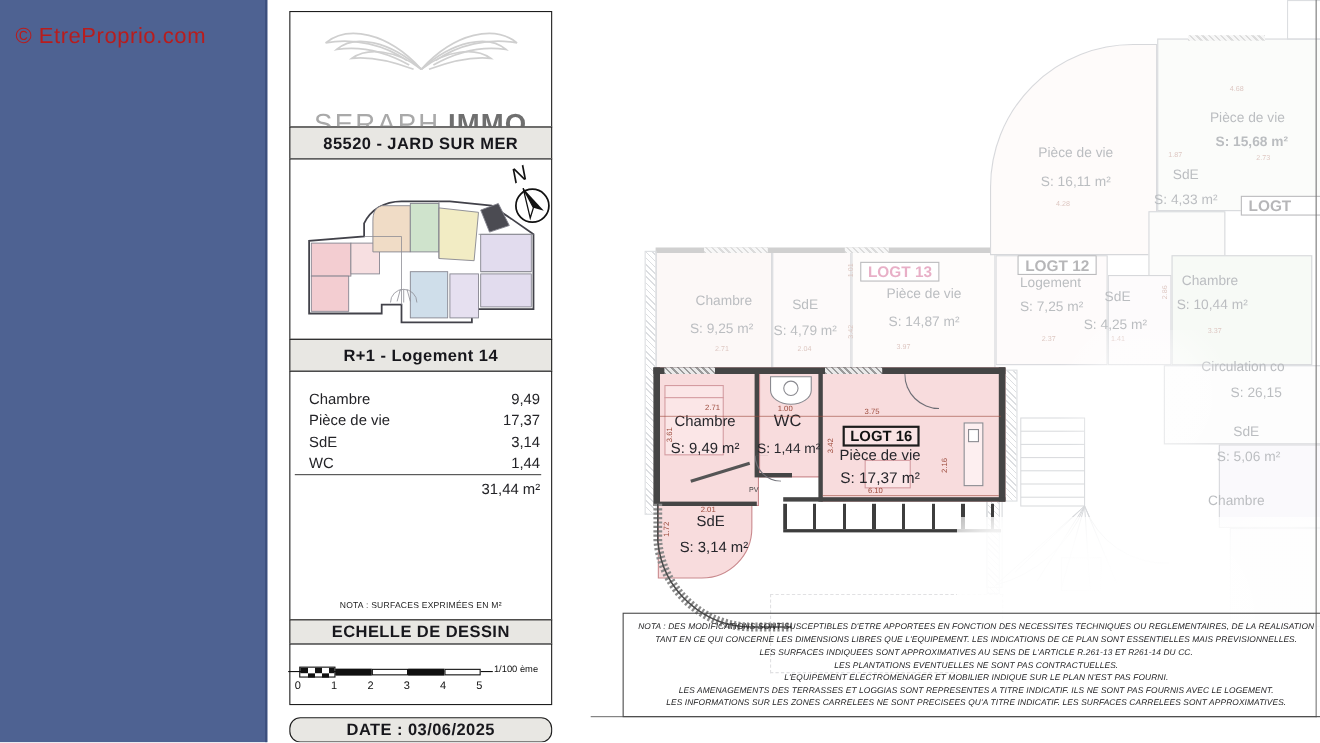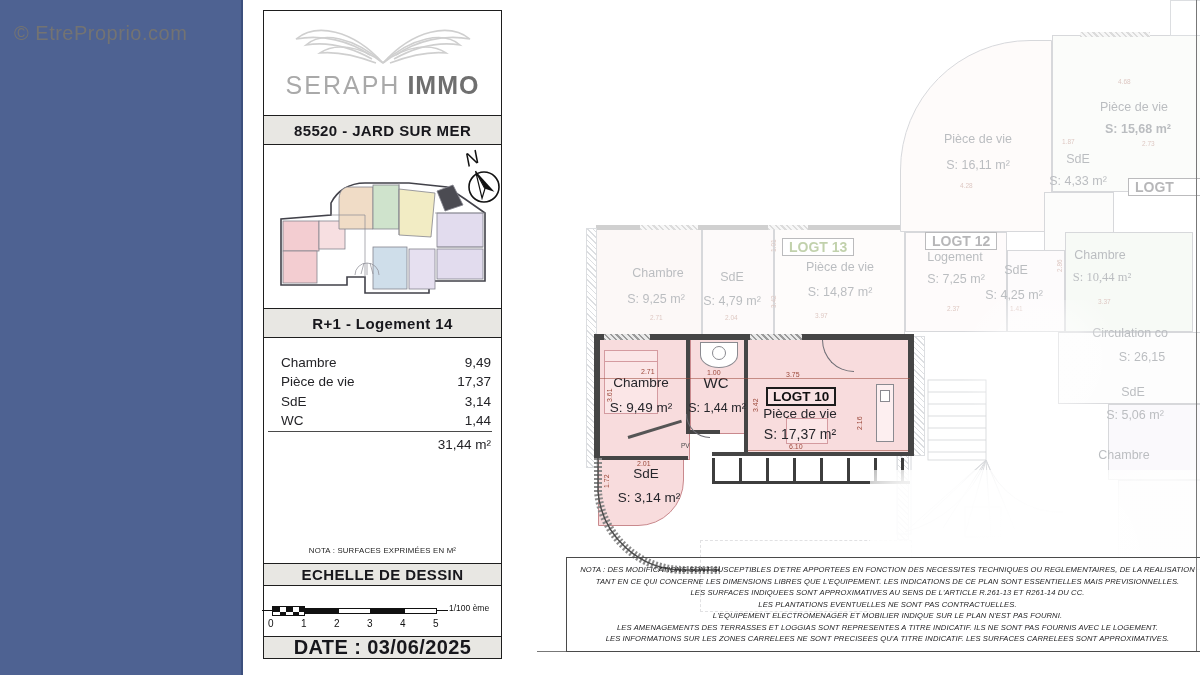--- a/index.html
+++ b/index.html
@@ -1,29 +1,29 @@
 <!DOCTYPE html>
 <html><head>
 <meta charset="utf-8">
 <style>
   html,body{margin:0;padding:0;background:#ffffff;}
   #stage{position:relative;width:1200px;height:675px;background:#ffffff;overflow:hidden;
          font-family:"Liberation Sans",sans-serif;color:#1c1c1c;}
   .abs{position:absolute;box-sizing:border-box;}
   
   .band{left:0;top:0;width:243px;height:675px;background:#4e6292;border-right:2px solid #3c4f7d;}
-  .wm{left:14px;top:22px;font-size:20px;color:#737373;letter-spacing:.5px;}
+  .wm{left:14px;top:22px;font-size:20px;color:#b91c1c;letter-spacing:.5px;}
   
   .tb{left:263px;width:239px;background:#fff;border:1.6px solid #1e1e1e;}
   .gray{background:#e8e7e3;display:flex;align-items:center;justify-content:center;
         font-size:15px;font-weight:600;color:#17171c;letter-spacing:.4px;}
   
   .brand{display:flex;align-items:baseline;justify-content:center;gap:7px;width:100%;}
   .brand .lt{font-size:25px;letter-spacing:2px;color:#a9a9a9;}
-  .brand .bd{font-size:25px;letter-spacing:1px;color:#6f6f6f;font-weight:bold;}
+  .brand .bd{font-size:25px;letter-spacing:1px;color:#6f6f6f;font-weight:bold;margin-top:28px;}
   
   .srow{position:absolute;left:281px;width:210px;display:flex;justify-content:space-between;
         font-size:13.5px;color:#232327;}
   
   .tick{position:absolute;font-size:10px;color:#111;}
   .seg{position:absolute;height:6px;border:1px solid #111;box-sizing:border-box;}
   
   .froom{border:1px solid #8b8f99;}
   .flbl{font-size:12.5px;color:#39404a;white-space:nowrap;transform:translateX(-50%);}
   .farea{font-size:12.5px;color:#39404a;white-space:nowrap;transform:translateX(-50%);}
@@ -150,39 +150,39 @@
   <div class="abs seg" style="left:371px;top:608px;width:33px;background:#111;"></div>
   <div class="abs seg" style="left:404px;top:608px;width:33px;background:#fff;"></div>
   <div class="abs tick" style="left:268px;top:618px;">0</div>
   <div class="abs tick" style="left:301px;top:618px;">1</div>
   <div class="abs tick" style="left:334px;top:618px;">2</div>
   <div class="abs tick" style="left:367px;top:618px;">3</div>
   <div class="abs tick" style="left:400px;top:618px;">4</div>
   <div class="abs tick" style="left:433px;top:618px;">5</div>
   <div class="abs" style="left:449px;top:603px;font-size:8.5px;color:#111;">1/100 ème</div>
 
-  <div class="abs tb gray" style="top:636px;height:23px;font-size:20px;">
+  <div class="abs tb gray" style="top:652px;height:23px;font-size:15px;border-radius:10px;">
     <span>DATE : 03/06/2025</span>
   </div>
 
   <div class="abs" style="left:510px;top:0;width:690px;height:675px;opacity:.34;">
 
     <div class="abs froom" style="left:86px;top:228px;width:106px;height:109px;background:#f8ecea;"></div>
     <div class="abs froom" style="left:192px;top:228px;width:72px;height:109px;background:#fbf3f1;"></div>
     <div class="abs froom" style="left:264px;top:228px;width:131px;height:109px;background:#fdf7f5;"></div>
     <div class="abs fwall" style="left:86px;top:225px;width:310px;height:5px;"></div>
     <div class="abs whatch" style="left:130px;top:225px;width:58px;height:5px;"></div>
     <div class="abs whatch" style="left:258px;top:225px;width:40px;height:5px;"></div>
     <div class="abs flbl" style="left:148px;top:266px;">Chambre</div>
     <div class="abs farea" style="left:146px;top:292px;">S: 9,25 m²</div>
     <div class="abs fdim" style="left:140px;top:314px;">2.71</div>
     <div class="abs flbl" style="left:222px;top:270px;">SdE</div>
     <div class="abs farea" style="left:222px;top:294px;">S: 4,79 m²</div>
     <div class="abs fdim" style="left:215px;top:314px;">2.04</div>
-    <div class="abs" style="left:272px;top:238px;border:1.6px solid #3a3a40;padding:0 6px;font-size:14px;font-weight:bold;color:#4d7c0f;background:#fff;">LOGT 13</div>
+    <div class="abs" style="left:272px;top:238px;border:1.6px solid #3a3a40;padding:0 6px;font-size:14px;font-weight:bold;color:#be185d;background:#fff;">LOGT 13</div>
     <div class="abs flbl" style="left:330px;top:260px;">Pièce de vie</div>
     <div class="abs farea" style="left:330px;top:285px;">S: 14,87 m²</div>
     <div class="abs fdim" style="left:305px;top:312px;">3.97</div>
     <div class="abs fdim vtxt" style="left:260px;top:252px;">1.01</div>
     <div class="abs fdim vtxt" style="left:260px;top:308px;">3.42</div>
 
     <div class="abs" style="left:390px;top:40px;width:152px;height:192px;border:1px solid #8b8f99;border-radius:130px 0 0 0;background:#fdf4f2;"></div>
     <div class="abs flbl" style="left:468px;top:132px;">Pièce de vie</div>
     <div class="abs farea" style="left:468px;top:158px;">S: 16,11 m²</div>
     <div class="abs fdim" style="left:450px;top:182px;">4.28</div>
@@ -206,21 +206,21 @@
     <div class="abs" style="left:415px;top:232px;border:1.6px solid #3a3a40;padding:0 6px;font-size:14px;font-weight:bold;color:#2c2c32;background:#fff;">LOGT 12</div>
     <div class="abs flbl" style="left:445px;top:250px;">Logement</div>
     <div class="abs farea" style="left:446px;top:272px;">S: 7,25 m²</div>
     <div class="abs fdim" style="left:437px;top:305px;">2.37</div>
     <div class="abs flbl" style="left:506px;top:263px;">SdE</div>
     <div class="abs farea" style="left:504px;top:288px;">S: 4,25 m²</div>
     <div class="abs fdim" style="left:500px;top:305px;">1.41</div>
 
     <div class="abs froom" style="left:555px;top:232px;width:128px;height:100px;background:#e9f1e7;"></div>
     <div class="abs flbl" style="left:590px;top:248px;">Chambre</div>
-    <div class="abs farea" style="left:592px;top:270px;font-family:Liberation Serif, serif;">S: 10,44 m²</div>
+    <div class="abs farea" style="left:592px;top:270px;">S: 10,44 m²</div>
     <div class="abs fdim" style="left:588px;top:298px;">3.37</div>
     <div class="abs fdim vtxt" style="left:546px;top:272px;">2.86</div>
 
     <div class="abs froom" style="left:548px;top:332px;width:152px;height:72px;background:#fcfcfc;"></div>
     <div class="abs flbl" style="left:620px;top:326px;">Circulation co</div>
     <div class="abs farea" style="left:632px;top:350px;">S: 26,15</div>
 
     <div class="abs froom" style="left:598px;top:404px;width:102px;height:76px;background:#f3eff7;"></div>
     <div class="abs flbl" style="left:623px;top:385px;">SdE</div>
     <div class="abs farea" style="left:625px;top:408px;">S: 5,06 m²</div>
@@ -290,21 +290,21 @@
   <div class="abs" style="left:880px;top:390px;width:10px;height:12px;border:1px solid #8a8a90;background:#fff;"></div>
   <div class="abs" style="left:604px;top:350px;width:54px;height:64px;border:1px solid #d49ba0;background:#fbe6e7;"></div>
   <div class="abs" style="left:604px;top:350px;width:54px;height:12px;border-bottom:1px solid #d49ba0;"></div>
   <div class="abs" style="left:786px;top:418px;width:42px;height:26px;border:1px solid #d49ba0;background:#fbe6e7;"></div>
 
   <div class="abs hlbl" style="left:641px;top:375px;">Chambre</div>
   <div class="abs harea" style="left:641px;top:400px;">S: 9,49 m²</div>
   <div class="abs hlbl" style="left:716px;top:374px;font-size:15px;">WC</div>
   <div class="abs harea" style="left:717px;top:401px;font-size:12.5px;">S: 1,44 m²</div>
   <div class="abs" style="left:766px;top:387px;border:2px solid #1c1c1c;background:#f9e3e4;padding:0 5px;
-        font-size:13.5px;font-weight:bold;color:#111;">LOGT 10</div>
+        font-size:13.5px;font-weight:bold;color:#111;">LOGT 16</div>
   <div class="abs hlbl" style="left:800px;top:406px;">Pièce de vie</div>
   <div class="abs harea" style="left:800px;top:426px;font-size:14px;">S: 17,37 m²</div>
   <div class="abs hlbl" style="left:646px;top:466px;">SdE</div>
   <div class="abs harea" style="left:649px;top:490px;">S: 3,14 m²</div>
   <div class="abs" style="left:681px;top:442px;font-size:6.5px;color:#4a4a4a;">PV</div>
 
   <div class="abs hdim" style="left:641px;top:368px;">2.71</div>
   <div class="abs hdim vtxt" style="left:606px;top:402px;">3.61</div>
   <div class="abs hdim" style="left:707px;top:369px;">1.00</div>
   <div class="abs hdim" style="left:786px;top:371px;">3.75</div>

